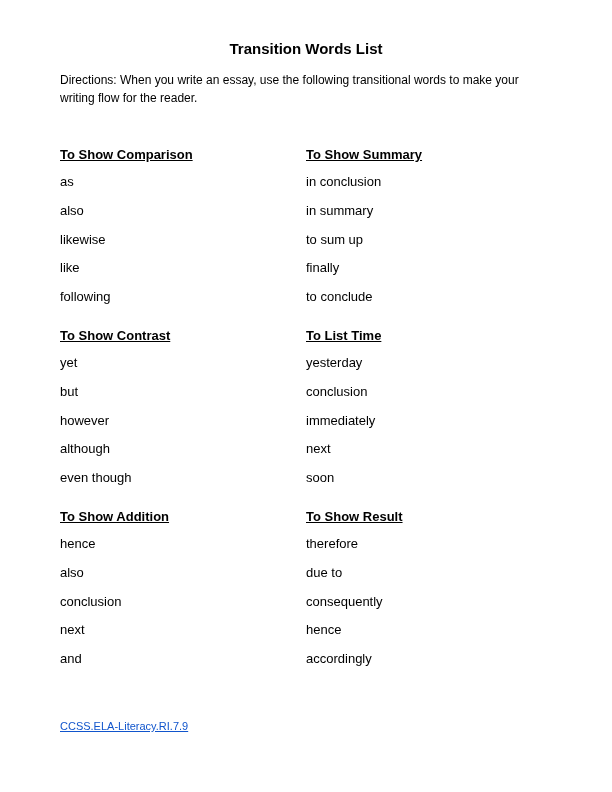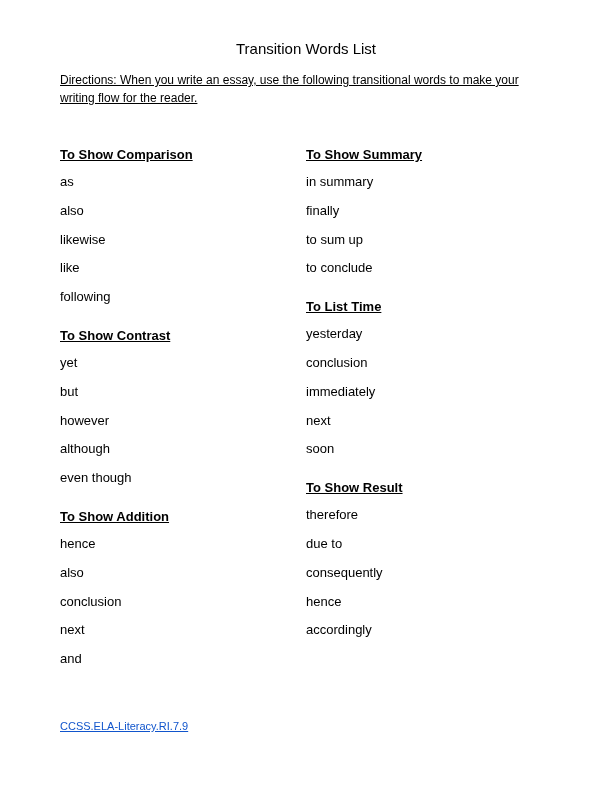--- a/index.html
+++ b/index.html
@@ -13,30 +13,29 @@
       min-height: 792px;
       background: #ffffff;
       font-family: Arial, sans-serif;
       font-size: 13px;
       color: #000000;
       padding: 40px 60px;
     }
 
     .page-title {
       text-align: center;
-      font-weight: normal;
+      font-weight: bold;
       font-size: 15px;
       margin-bottom: 14px;
     }
 
     .directions {
       font-size: 12px;
       margin-bottom: 24px;
       line-height: 1.5;
-      text-decoration: underline;
     }
 
     .columns {
       display: flex;
       gap: 0;
     }
 
     .column {
       flex: 1;
     }
@@ -99,23 +98,24 @@
         <div class="word-item">hence</div>
         <div class="word-item">also</div>
         <div class="word-item">conclusion</div>
         <div class="word-item">next</div>
         <div class="word-item">and</div>
       </div>
     </div>
   <div class="column" id="right-col">
       <div class="section">
         <div class="section-header">To Show Summary</div>
+        <div class="word-item">in conclusion</div>
         <div class="word-item">in summary</div>
+        <div class="word-item">to sum up</div>
         <div class="word-item">finally</div>
-        <div class="word-item">to sum up</div>
         <div class="word-item">to conclude</div>
       </div>
       <div class="section">
         <div class="section-header">To List Time</div>
         <div class="word-item">yesterday</div>
         <div class="word-item">conclusion</div>
         <div class="word-item">immediately</div>
         <div class="word-item">next</div>
         <div class="word-item">soon</div>
       </div>

